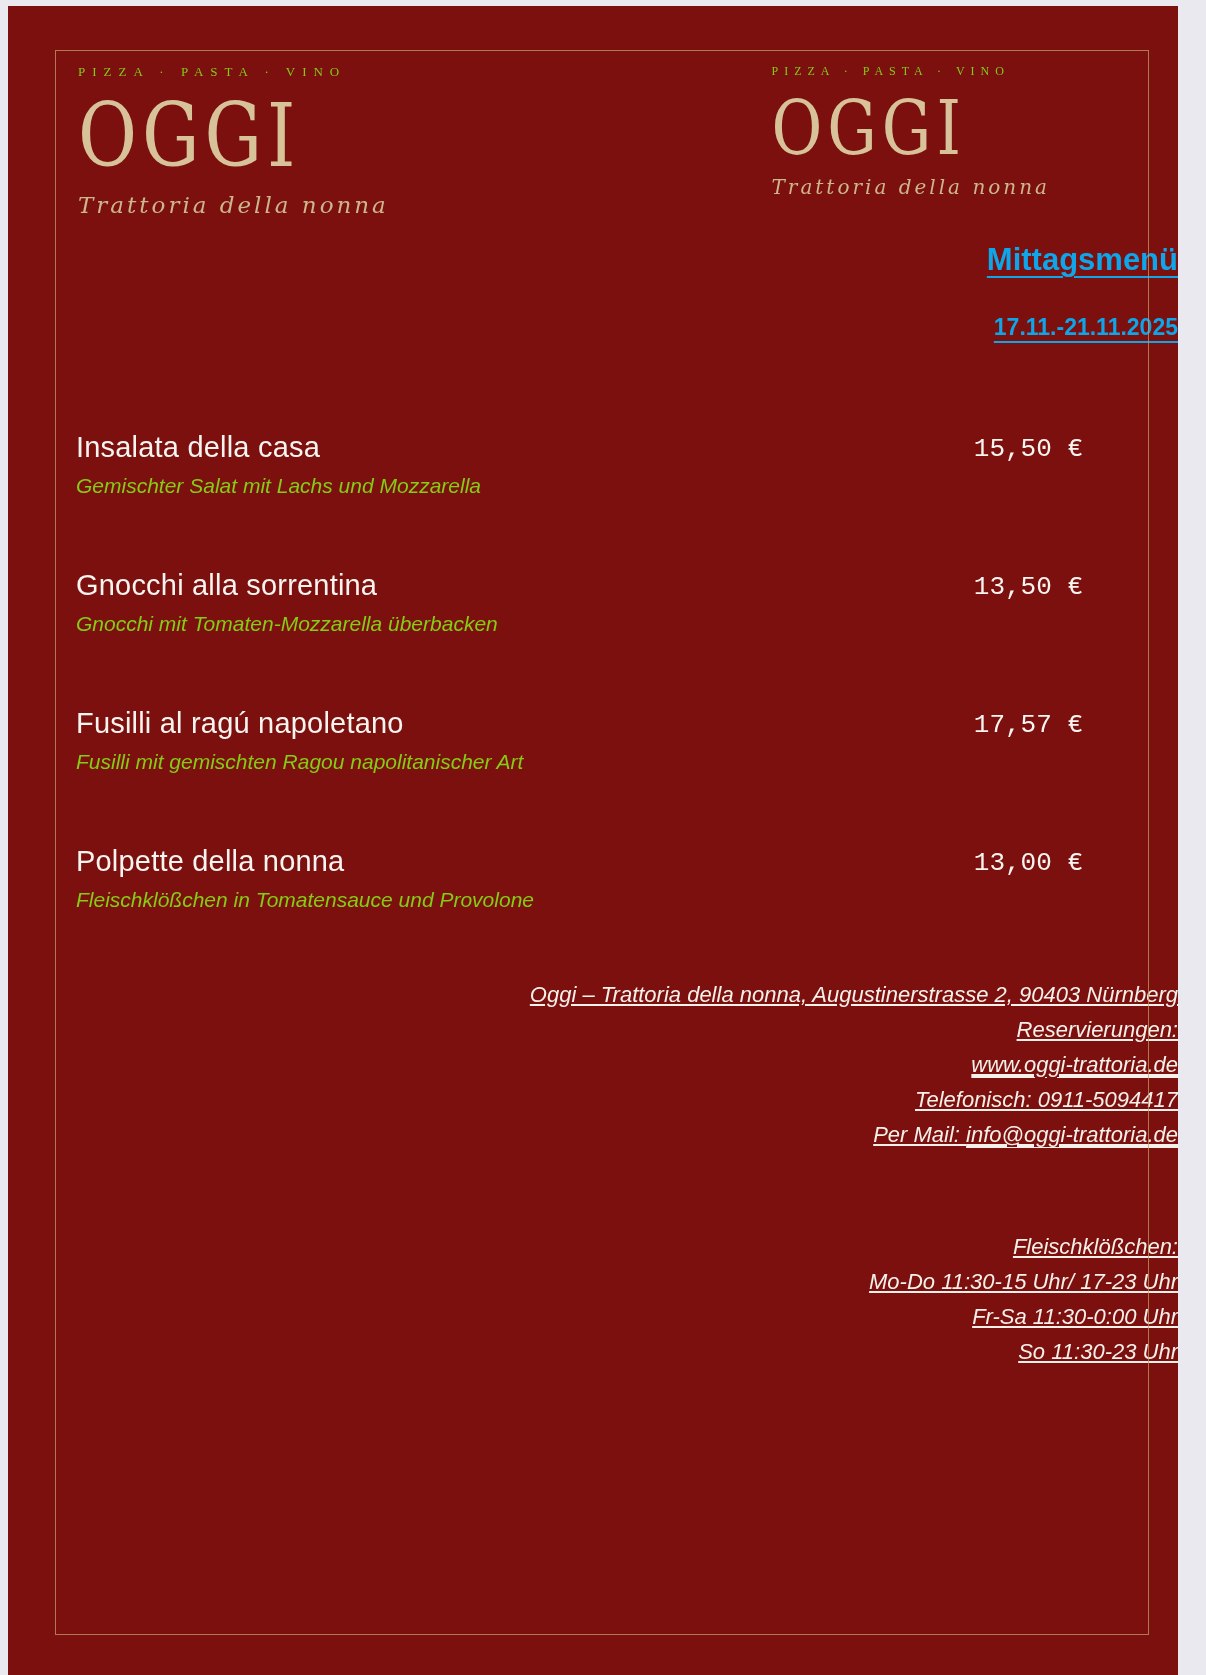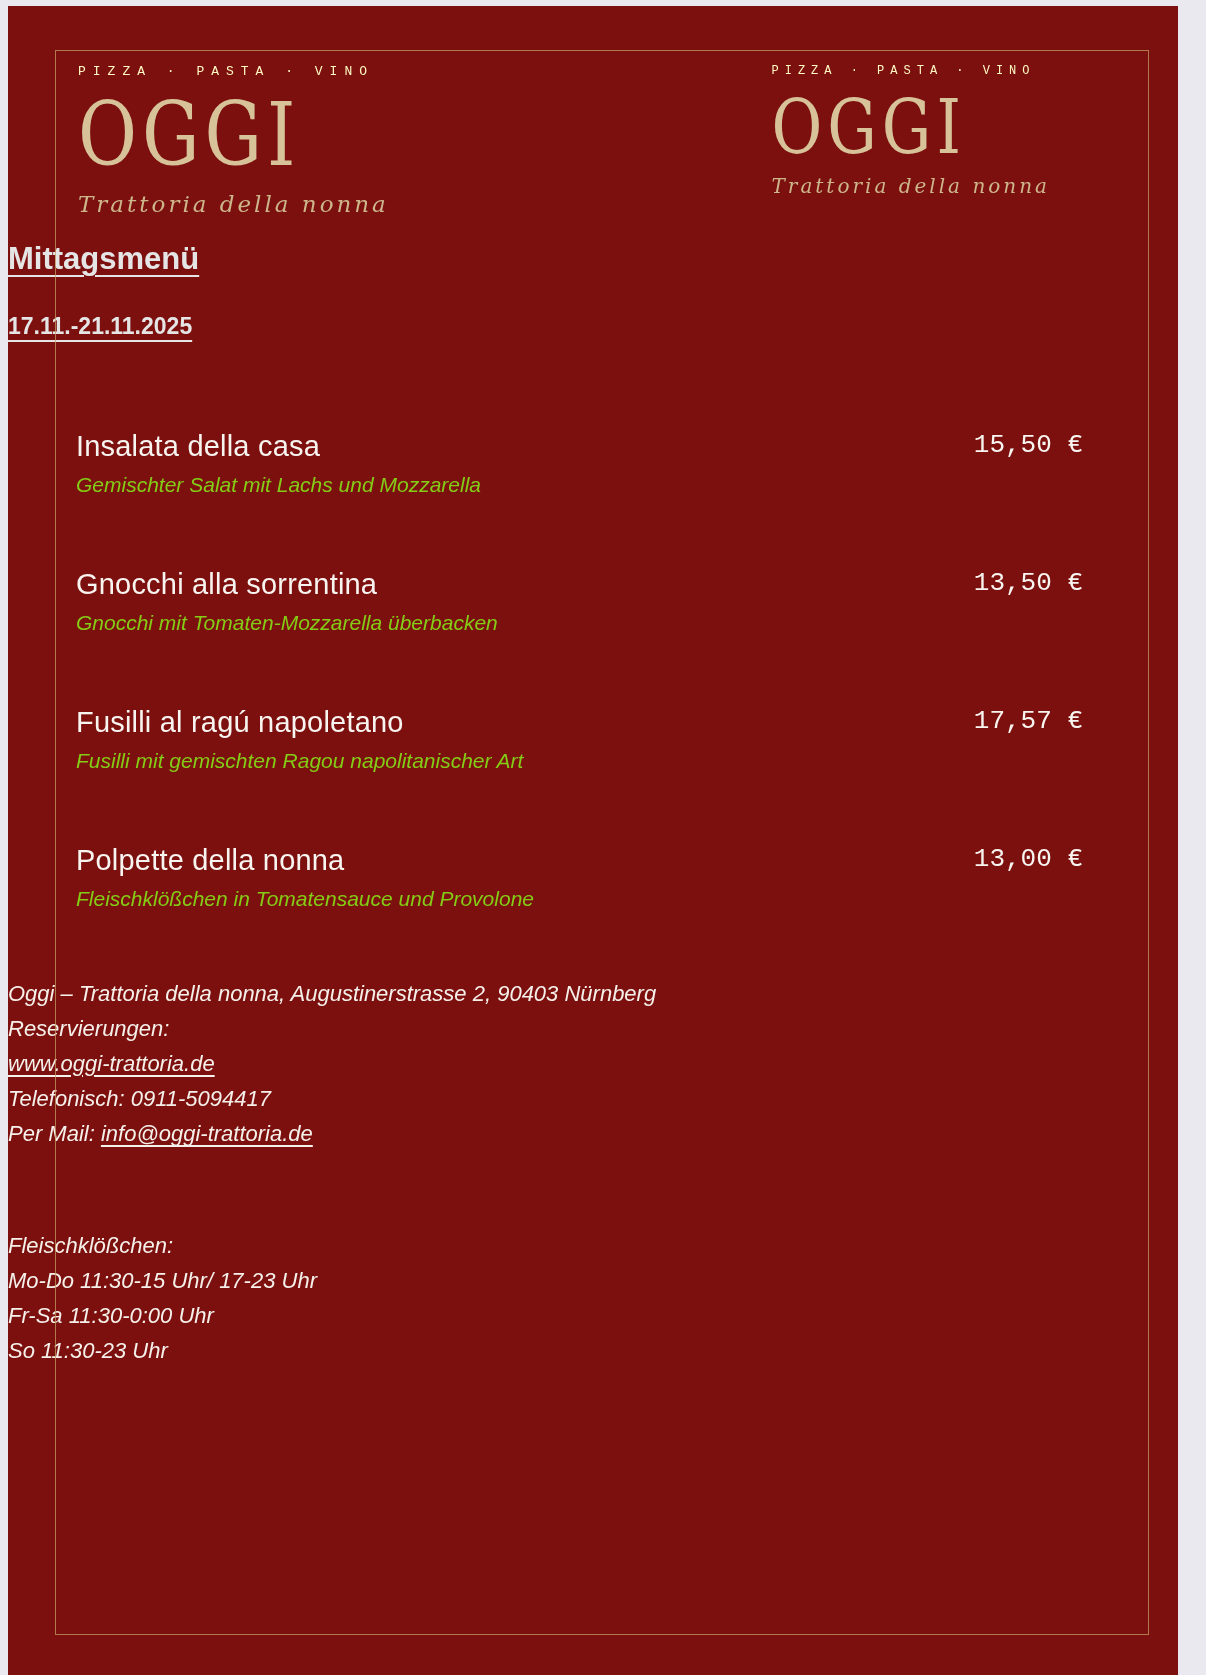--- a/index.html
+++ b/index.html
@@ -19,67 +19,67 @@
     border:1px solid rgba(196,156,102,.75);
     pointer-events:none;
   }
   
   .logos{
     display:flex;justify-content:space-between;align-items:flex-start;
     padding:58px 128px 0 70px;
   }
   .logo{color:#d6bf97;text-align:left;}
   .logo-tagline{
-    font-size:13px;letter-spacing:7px;color:#fef9c3;
-    font-family:Liberation Mono, monospace;white-space:nowrap;
+    font-size:13px;letter-spacing:7px;color:#84cc16;
+    font-family:Liberation Serif, serif;white-space:nowrap;
   }
   .logo-name{
     font-family:"DejaVu Serif","Liberation Serif",serif;
     font-size:72px;line-height:1.05;letter-spacing:5px;
     transform:scaleY(1.22);transform-origin:top left;
     margin-top:10px;color:#d8c299;
   }
   .logo-script{
     font-family:"DejaVu Serif","Liberation Serif",serif;
     font-style:italic;font-size:23px;letter-spacing:3px;
     margin-top:26px;color:#cdb68c;white-space:nowrap;
   }
   .logo-right .logo-tagline{font-size:12px;letter-spacing:6px;}
   .logo-right .logo-name{font-size:62px;margin-top:9px;}
   .logo-right .logo-script{font-size:20px;margin-top:22px;}
   
-  .headings{text-align:left;color:#e5e5e5;margin-top:24px;}
+  .headings{text-align:right;color:#0ea5e9;margin-top:24px;}
   .headings .h{
     font-weight:bold;
     text-decoration:underline;
     text-underline-offset:6px;
     text-decoration-thickness:2px;
   }
   .h-title{font-size:31px;margin:0 0 36px 0;}
   .h-date{font-size:23px;margin:0 0 34px 0;}
   .h-hours{font-size:33px;margin:0;}
   
   .items{padding:56px 95px 0 68px;}
   .item{margin-bottom:71px;}
   .item-head{
-    display:flex;justify-content:space-between;align-items:flex-start;
+    display:flex;justify-content:space-between;align-items:flex-end;
   }
   .item-name{
     color:#f8f4f0;font-size:29px;font-weight:normal;letter-spacing:.2px;
   }
   .item-price{
     color:#f8f4f0;font-size:26px;white-space:nowrap;font-family:Liberation Mono, monospace;
   }
   .item-desc{
     color:#84cc16;font-size:21px;font-style:italic;margin-top:10px;
   }
   
   .footer, .opening{
-    text-align:left;color:#f6f0ea;font-style:italic;
-    font-size:22px;line-height:1.6;
+    text-align:right;color:#f6f0ea;font-style:italic;
+    font-size:22px;line-height:1.6;text-decoration:underline;
   }
   .footer{margin-top:-6px;}
   .opening{margin-top:76px;}
   .link{
     text-decoration:underline;text-underline-offset:4px;color:#f6f0ea;
   }
 </style>
 </head>
 <body>
 

